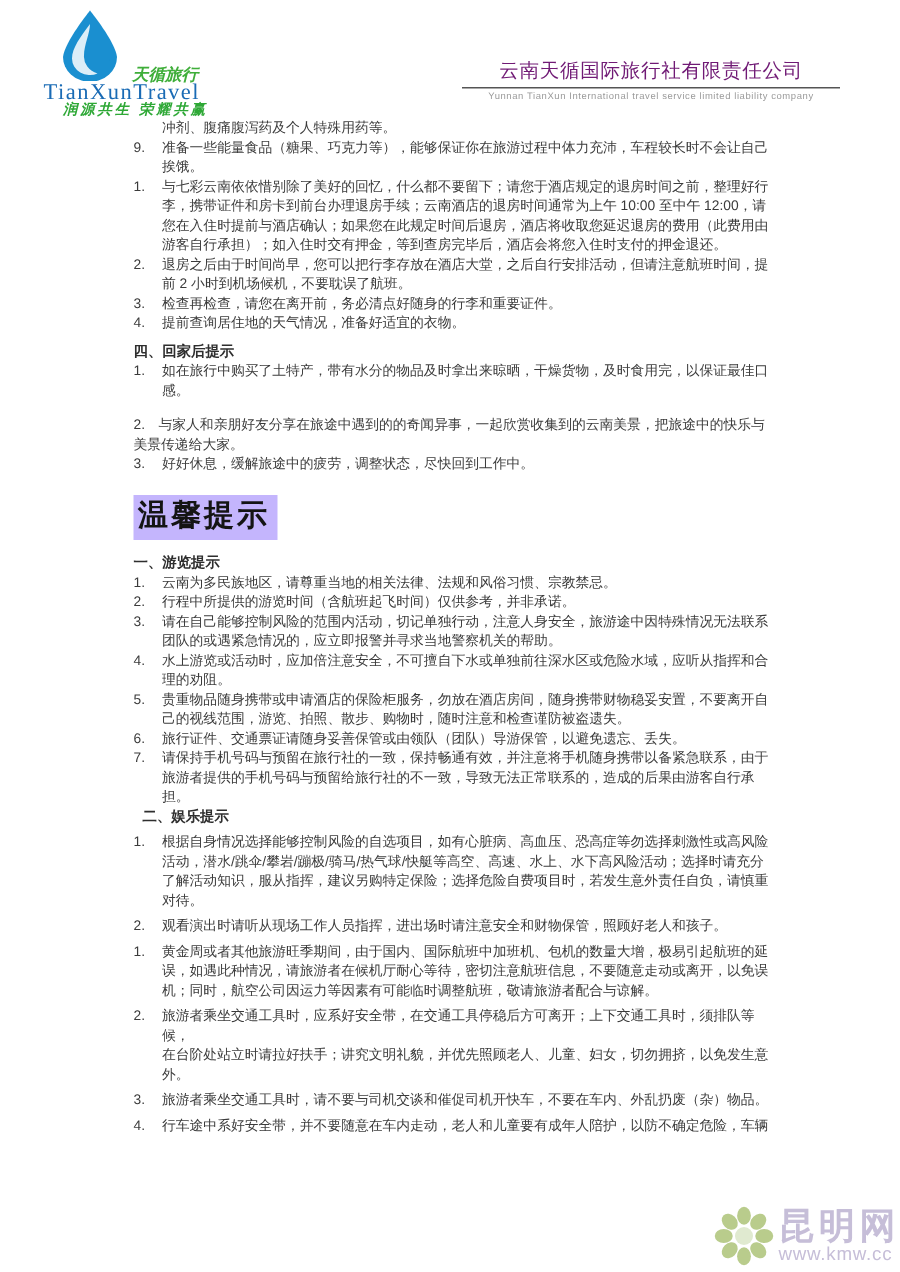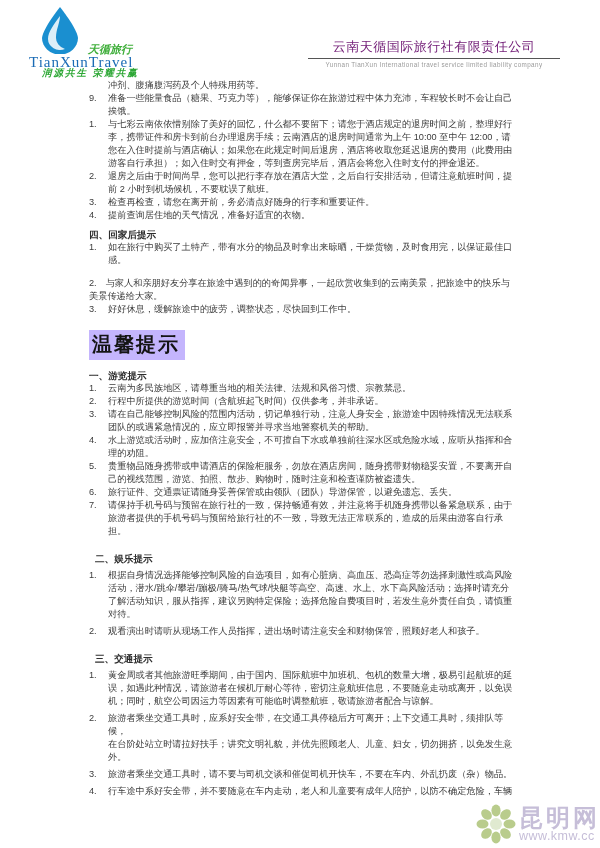--- a/index.html
+++ b/index.html
@@ -34,21 +34,21 @@
     font-size:13px; color:#701a75; letter-spacing:0.5px; white-space:nowrap;
     padding-bottom:2px; border-bottom:1.5px solid #555;
   }
   .company-en {
     margin-top:2px; font-size:6.3px; color:#9a9a9a; letter-spacing:0.4px; white-space:nowrap;
   }
   
   .content { position:absolute; left:89px; top:79px; width:428px; font-size:9.2px; line-height:13px; }
   .section { margin-top:0; }
   .section-title { font-weight:bold; color:#2e2e2e; font-size:9.6px; margin:6px 0 0 0; }
-  .section--gap .section-title { margin-top:14px; }
+  .section--gap .section-title { margin-top:0; }
   .section--indent .section-title { margin-left:6px; }
   .item { display:flex; }
   .num { flex:0 0 19px; }
   .txt { flex:1; white-space:pre-line; }
   .section--spaced .item { margin-top:4px; }
   .item--outdent { display:block;margin-top:10px; }
   .item--outdent .num { display:inline; margin-right:9px; }
   .item--outdent .txt { display:inline; white-space:pre-line; }
   .banner {
     display:inline-block; margin-top:14px; background:#c4b5fd; color:#141414;
@@ -181,21 +181,20 @@
 活动，潜水/跳伞/攀岩/蹦极/骑马/热气球/快艇等高空、高速、水上、水下高风险活动；选择时请充分
 了解活动知识，服从指挥，建议另购特定保险；选择危险自费项目时，若发生意外责任自负，请慎重
 对待。</span>
           </div>
           <div class="item">
             <span class="num">2.</span>
             <span class="txt">观看演出时请听从现场工作人员指挥，进出场时请注意安全和财物保管，照顾好老人和孩子。</span>
           </div>
         </div>
         <div class="section section--spaced section--indent section--gap">
-          <div class="section-title">三、交通提示</div>
           <div class="item">
             <span class="num">1.</span>
             <span class="txt">黄金周或者其他旅游旺季期间，由于国内、国际航班中加班机、包机的数量大增，极易引起航班的延
 误，如遇此种情况，请旅游者在候机厅耐心等待，密切注意航班信息，不要随意走动或离开，以免误
 机；同时，航空公司因运力等因素有可能临时调整航班，敬请旅游者配合与谅解。</span>
           </div>
           <div class="item">
             <span class="num">2.</span>
             <span class="txt">旅游者乘坐交通工具时，应系好安全带，在交通工具停稳后方可离开；上下交通工具时，须排队等候，
 在台阶处站立时请拉好扶手；讲究文明礼貌，并优先照顾老人、儿童、妇女，切勿拥挤，以免发生意

